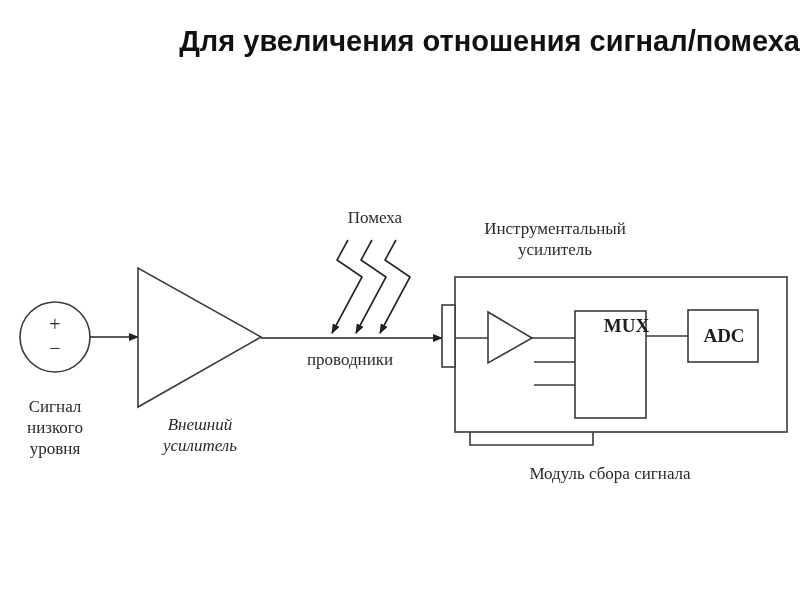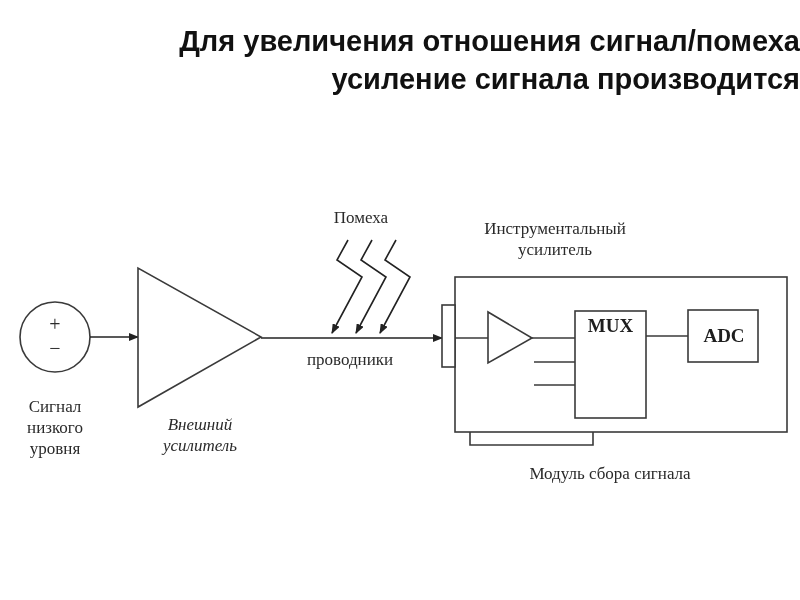--- a/index.html
+++ b/index.html
@@ -24,21 +24,20 @@
     font-family: "Liberation Serif", serif;
     font-weight: bold; font-size: 19px; color: #1e1e1e;
     text-align: center;
   }
 </style>
 </head>
 <body>
 
 <div class="title">
   <div>Для увеличения отношения сигнал/помеха</div>
-  <div>усиление сигнала производится</div>
 </div>
 
 <svg class="diagram" width="800" height="600" viewBox="0 0 800 600">
   <defs>
     <marker id="arrowhead" markerWidth="10" markerHeight="8" refX="9" refY="4" orient="auto" markerUnits="userSpaceOnUse">
       <path d="M0,0 L10,4 L0,8 Z" fill="#222"></path>
     </marker>
   </defs>
   <g stroke="#3a3a3a" stroke-width="1.6" fill="none">
 
@@ -88,24 +87,24 @@
 
 <div class="lbl" style="left:145px; top:414px; width:110px;font-style:italic;">
   <div>Внешний</div>
   <div>усилитель</div>
 </div>
 
 <div class="lbl" style="left:270px; top:349px; width:160px;">
   <div>проводники</div>
 </div>
 
-<div class="lbl" style="left:316px; top:207px; width:90px;">Помеха</div>
+<div class="lbl" style="left:330px; top:207px; width:90px;">Помеха</div>
 
 <div class="lbl" style="left:460px; top:218px; width:190px;">
   <div>Инструментальный</div>
   <div>усилитель</div>
 </div>
 
-<div class="blocklbl" style="left:575px; top:315px; width:71px;">MUX</div>
+<div class="blocklbl" style="left:575px; top:315px; width:71px;padding-left:16px;">MUX</div>
 
 <div class="blocklbl" style="left:688px; top:325px; width:72px;">ADC</div>
 
 <div class="lbl" style="left:480px; top:463px; width:260px;">Модуль сбора сигнала</div>
 
 </body></html>

